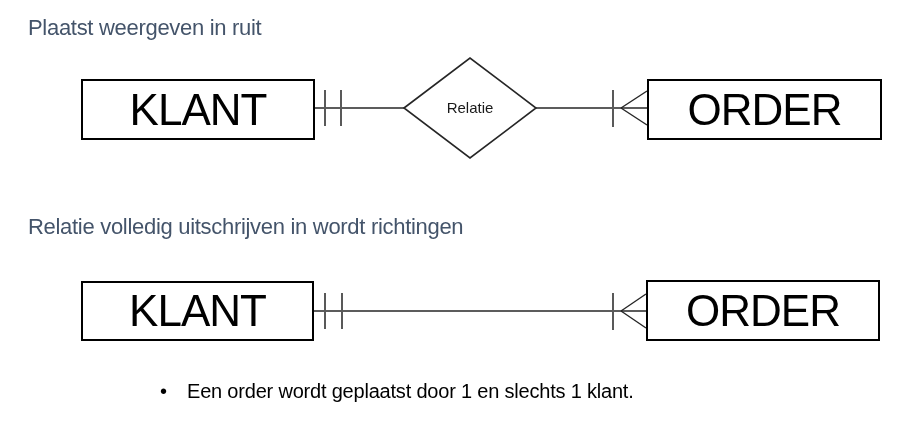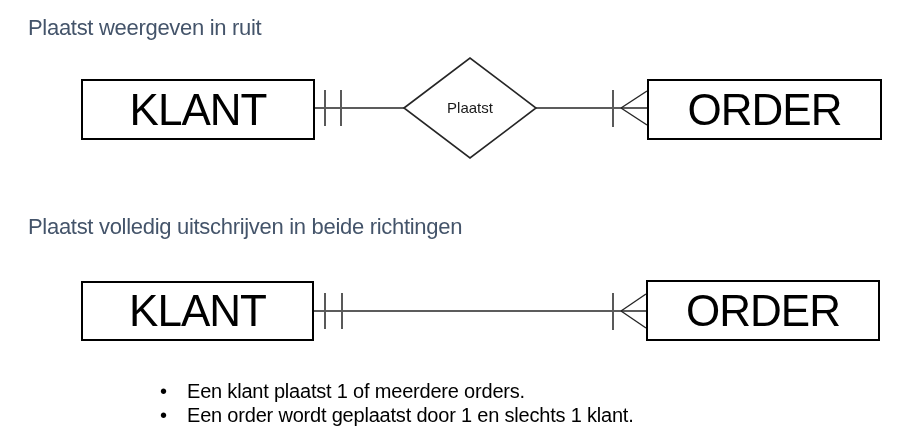--- a/index.html
+++ b/index.html
@@ -71,21 +71,21 @@
     content: "\2022";
     position: absolute;
     left: 0;
   }
 </style>
 </head>
 <body>
 
 <div id="heading-1" class="heading">Plaatst weergeven in ruit</div>
 
-<div id="heading-2" class="heading">Plaatst volledig uitschrijven in beide richtingen</div>
+<div id="heading-2" class="heading">Relatie volledig uitschrijven in wordt richtingen</div>
 
 <svg id="diagram-overlay" width="907" height="447" viewBox="0 0 907 447">
 
   <g>
     <line x1="315" y1="108" x2="404" y2="108" stroke="#262626" stroke-width="1.4"></line>
     <line x1="325" y1="90" x2="325" y2="126" stroke="#595959" stroke-width="2"></line>
     <line x1="341" y1="90" x2="341" y2="126" stroke="#595959" stroke-width="2"></line>
   </g>
 
   <polygon points="404,108 470,58 536,108 470,158" fill="#ffffff" stroke="#262626" stroke-width="1.6"></polygon>
@@ -107,25 +107,24 @@
   </g>
 </svg>
 
 <div id="entity-klant-1" class="entity">
   <span>KLANT</span>
 </div>
 <div id="entity-order-1" class="entity">
   <span>ORDER</span>
 </div>
 
-<div class="relation-label">Plaatst</div>
+<div class="relation-label">Relatie</div>
 
 <div id="entity-klant-2" class="entity">
   <span>KLANT</span>
 </div>
 <div id="entity-order-2" class="entity">
   <span>ORDER</span>
 </div>
 
 <ul class="bullets">
-  <li>Een klant plaatst 1 of meerdere orders.</li>
   <li>Een order wordt geplaatst door 1 en slechts 1 klant.</li>
 </ul>
 
 </body></html>

